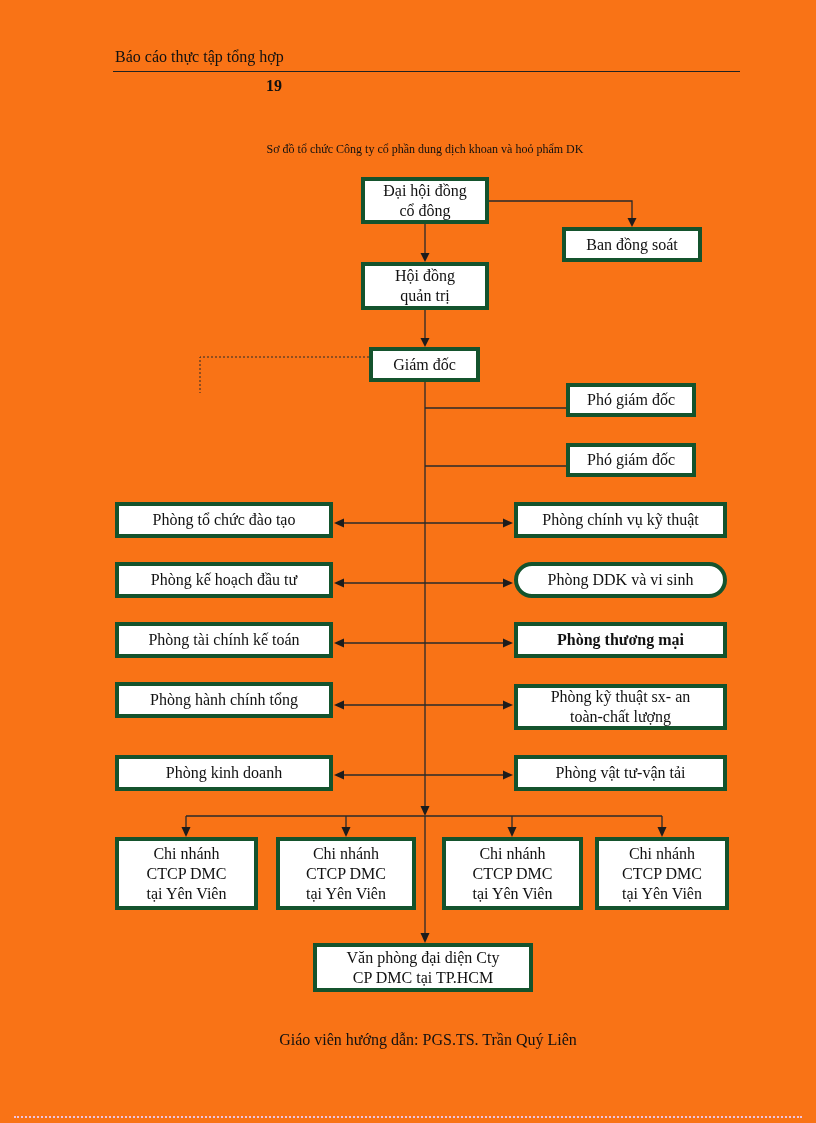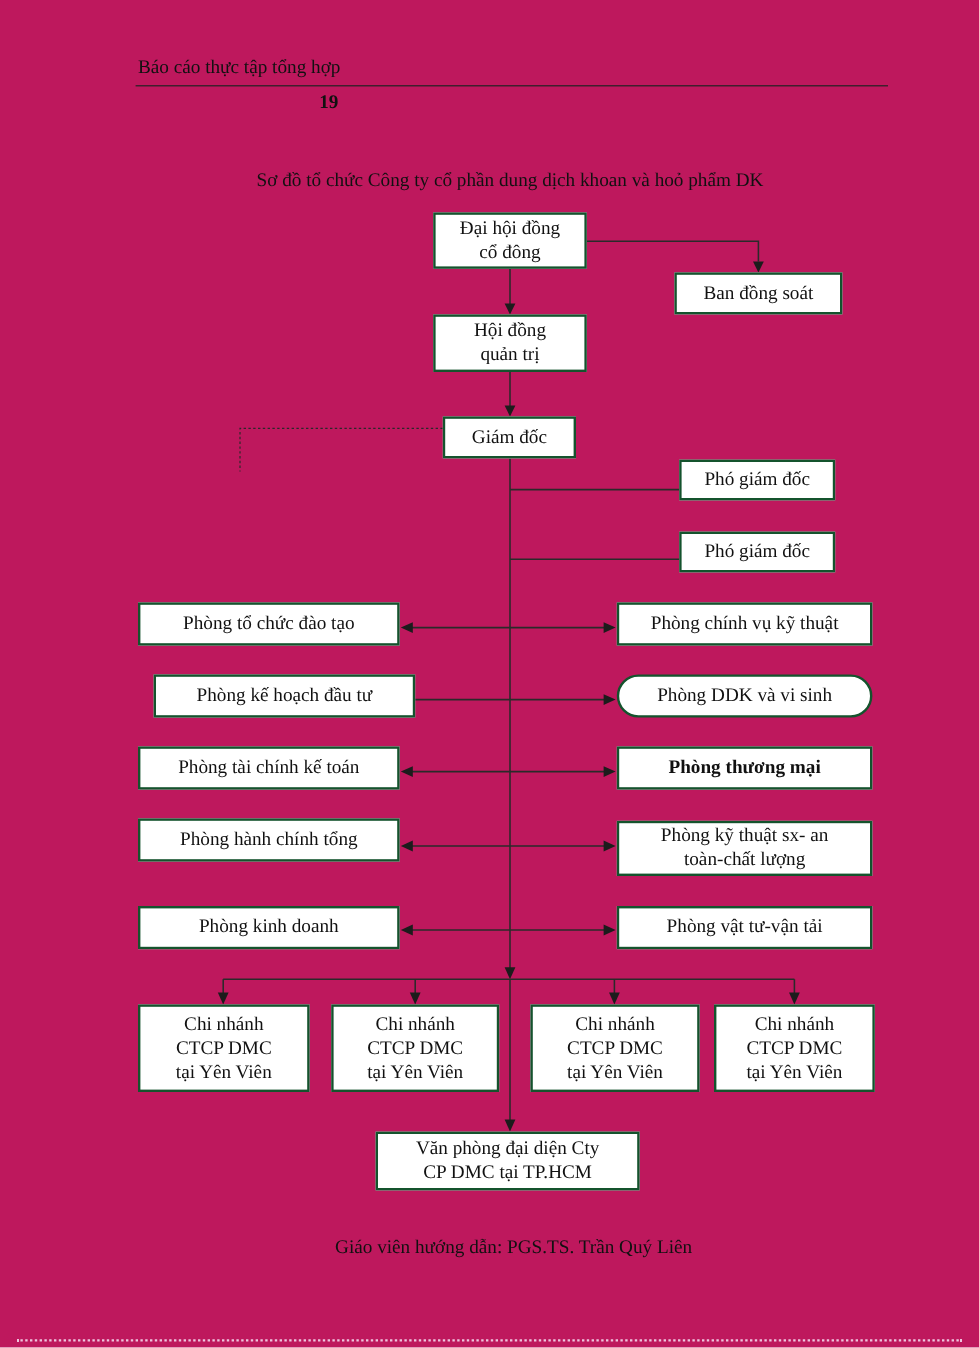--- a/index.html
+++ b/index.html
@@ -1,42 +1,42 @@
 <!DOCTYPE html>
 <html><head>
 <meta charset="utf-8">
 <style>
   html,body{margin:0;padding:0;background:#ffffff;}
   #page{
     position:relative;
     width:816px;height:1123px;
-    background:#be185d;
+    background:#f97316;
     font-family:"Liberation Serif","DejaVu Serif",serif;
     color:#111111;
     overflow:hidden;
   }
   #connectors{position:absolute;left:0;top:0;width:816px;height:1123px;pointer-events:none;}
   #connectors line, #connectors polyline{stroke:#2a2a2a;stroke-width:1.3;fill:none;}
   #connectors polygon{fill:#1c1c1c;stroke:none;}
   #connectors .dotted{stroke-dasharray:2,2;stroke-width:1;}
   .node{
     position:absolute;
-    border:2px solid #14532d;
+    border:4px solid #14532d;
     background:#ffffff;
     display:flex;align-items:center;justify-content:center;
     text-align:center;
     white-space:pre-line;
     font-size:16px;line-height:20px;
     overflow:hidden;
     box-sizing:border-box;
   }
   .hdr{position:absolute;top:48px;left:115px;font-size:16px;}
   .pagenum{position:absolute;top:48px;left:266px;font-size:16px;font-weight:bold;margin-top:29px;}
   .hdr-rule{position:absolute;top:71px;left:113px;width:627px;border-top:1.5px solid #222;}
-  .title{position:absolute;top:142px;left:95px;width:660px;text-align:center;font-size:16px;}
+  .title{position:absolute;top:142px;left:95px;width:660px;text-align:center;font-size:12px;}
   .footer{position:absolute;top:1031px;left:40px;width:776px;text-align:center;font-size:16px;}
   .pink-dots{position:absolute;top:1116px;left:14px;width:788px;border-top:2px dotted #eec3de;}
 </style>
 </head>
 <body>
 
 <div id="page">
 
   <div class="hdr">Báo cáo thực tập tổng hợp</div>
   <div class="pagenum">19</div>
@@ -121,21 +121,21 @@
 quản trị</div>
 
   <div class="node" style="left:369px;top:347px;width:111px;height:35px;">Giám đốc</div>
 
 
   <div class="node" style="left:566px;top:383px;width:130px;height:34px;">Phó giám đốc</div>
 
   <div class="node" style="left:566px;top:443px;width:130px;height:34px;">Phó giám đốc</div>
 
   <div class="node" style="left:115px;top:502px;width:218px;height:36px;">Phòng tổ chức đào tạo</div>
-  <div class="node" style="left:128px;top:562px;width:218px;height:36px;">Phòng kế hoạch đầu tư</div>
+  <div class="node" style="left:115px;top:562px;width:218px;height:36px;">Phòng kế hoạch đầu tư</div>
   <div class="node" style="left:115px;top:622px;width:218px;height:36px;">Phòng tài chính kế toán</div>
   <div class="node" style="left:115px;top:682px;width:218px;height:36px;">Phòng hành chính tổng</div>
   <div class="node" style="left:115px;top:755px;width:218px;height:36px;">Phòng kinh doanh</div>
 
   <div class="node" style="left:514px;top:502px;width:213px;height:36px;">Phòng chính vụ kỹ thuật</div>
   <div class="node" style="left:514px;top:562px;width:213px;height:36px;border-radius:18px;">Phòng DDK và vi sinh</div>
   <div class="node" style="left:514px;top:622px;width:213px;height:36px;font-weight:bold;">Phòng thương mại</div>
   <div class="node" style="left:514px;top:684px;width:213px;height:46px;">Phòng kỹ thuật sx- an
 toàn-chất lượng</div>
   <div class="node" style="left:514px;top:755px;width:213px;height:36px;">Phòng vật tư-vận tải</div>

